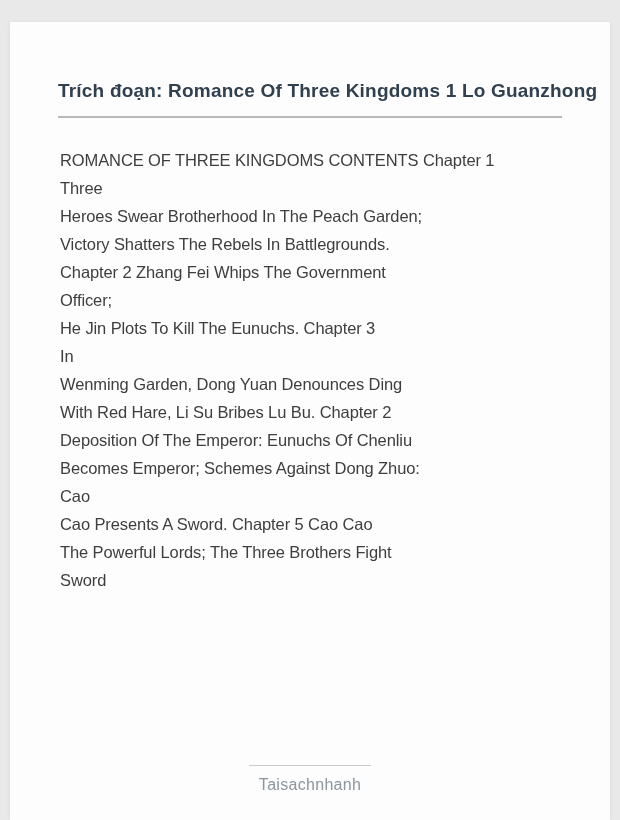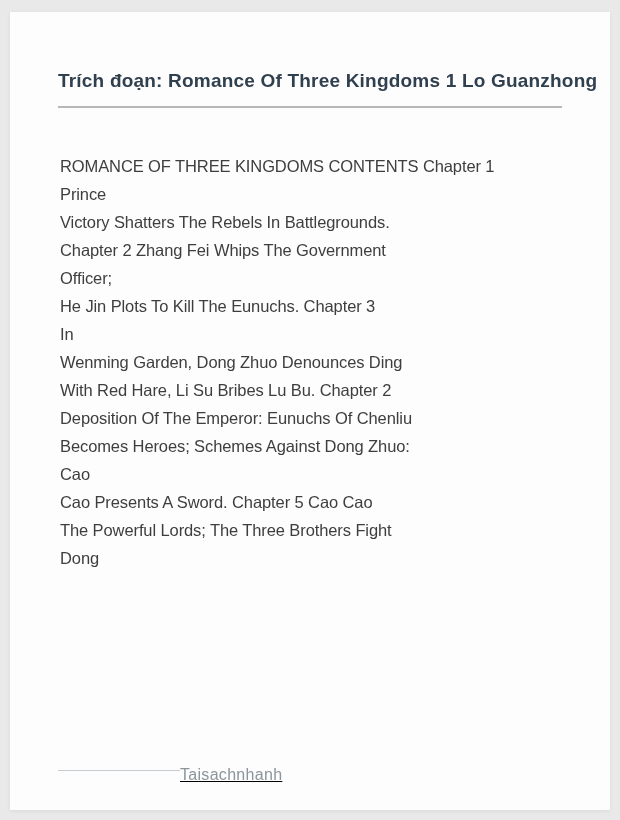--- a/index.html
+++ b/index.html
@@ -14,21 +14,21 @@
   .page {
     width: 620px;
     height: 820px;
     background: #e9e9e9;
     position: relative;
   }
 
   .card {
     position: absolute;
     left: 10px;
-    top: 12px;
+    top: 22px;
     width: 600px;
     height: 798px;
     background: #fdfdfd;
     box-shadow: 0 1px 4px rgba(0,0,0,0.07);
     display: flex;
     flex-direction: column;
     padding: 58px 48px 20px 48px;
   }
 
   .title {
@@ -42,40 +42,39 @@
 
   .title-divider {
     border: none;
     height: 2px;
     background: #b7b7b7;
     width: 100%;
     margin-top: 14px;
   }
 
   .excerpt {
-    margin-top: 44px;
+    margin-top: 28px;
     padding-left: 2px;
     font-size: 16.5px;
     color: #3e3e3e;
     letter-spacing: -0.1px;
   }
 
   .excerpt-line {
     height: 28px;
     line-height: 28px;
     white-space: nowrap;
   }
 
   .footer {
     margin-top: auto;
     display: flex;
-    flex-direction: row;
+    flex-direction: column;
     align-items: center;
     padding-bottom: 6px;
-    text-decoration: underline;
   }
 
   .footer-divider {
     border: none;
     height: 1px;
     background: #c6ccd0;
     width: 122px;
   }
 
   .brand {
@@ -87,33 +86,34 @@
 </style>
 </head>
 <body>
 
 <div class="page">
   <div class="card">
     <h1 class="title">Trích đoạn: Romance Of Three Kingdoms 1 Lo Guanzhong</h1>
     <hr class="title-divider">
     <div class="excerpt">
         <div class="excerpt-line">ROMANCE OF THREE KINGDOMS CONTENTS Chapter 1</div>
-        <div class="excerpt-line">Prince</div>
+        <div class="excerpt-line">Three</div>
+        <div class="excerpt-line">Heroes Swear Brotherhood In The Peach Garden;</div>
         <div class="excerpt-line">Victory Shatters The Rebels In Battlegrounds.</div>
         <div class="excerpt-line">Chapter 2 Zhang Fei Whips The Government</div>
         <div class="excerpt-line">Officer;</div>
         <div class="excerpt-line">He Jin Plots To Kill The Eunuchs. Chapter 3</div>
         <div class="excerpt-line">In</div>
-        <div class="excerpt-line">Wenming Garden, Dong Zhuo Denounces Ding</div>
+        <div class="excerpt-line">Wenming Garden, Dong Yuan Denounces Ding</div>
         <div class="excerpt-line">With Red Hare, Li Su Bribes Lu Bu. Chapter 2</div>
         <div class="excerpt-line">Deposition Of The Emperor: Eunuchs Of Chenliu</div>
-        <div class="excerpt-line">Becomes Heroes; Schemes Against Dong Zhuo:</div>
+        <div class="excerpt-line">Becomes Emperor; Schemes Against Dong Zhuo:</div>
         <div class="excerpt-line">Cao</div>
         <div class="excerpt-line">Cao Presents A Sword. Chapter 5 Cao Cao</div>
         <div class="excerpt-line">The Powerful Lords; The Three Brothers Fight</div>
-        <div class="excerpt-line">Dong</div>
+        <div class="excerpt-line">Sword</div>
       </div>
     <div class="footer">
       <hr class="footer-divider">
       <div class="brand">Taisachnhanh</div>
     </div>
   </div>
 </div>
 
 </body></html>

